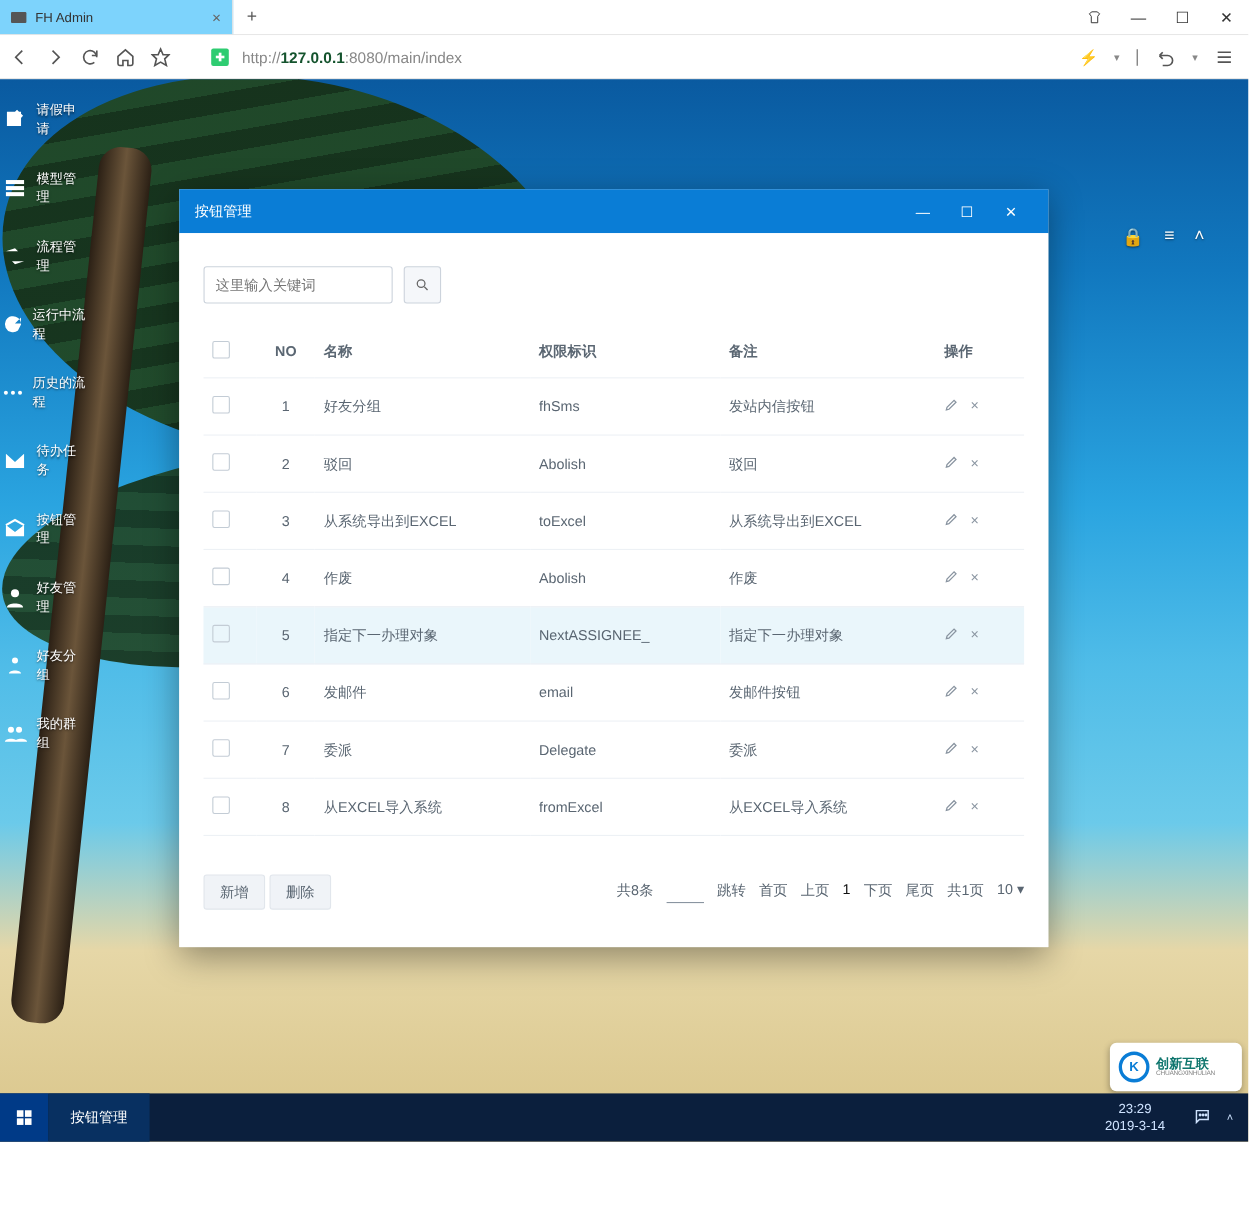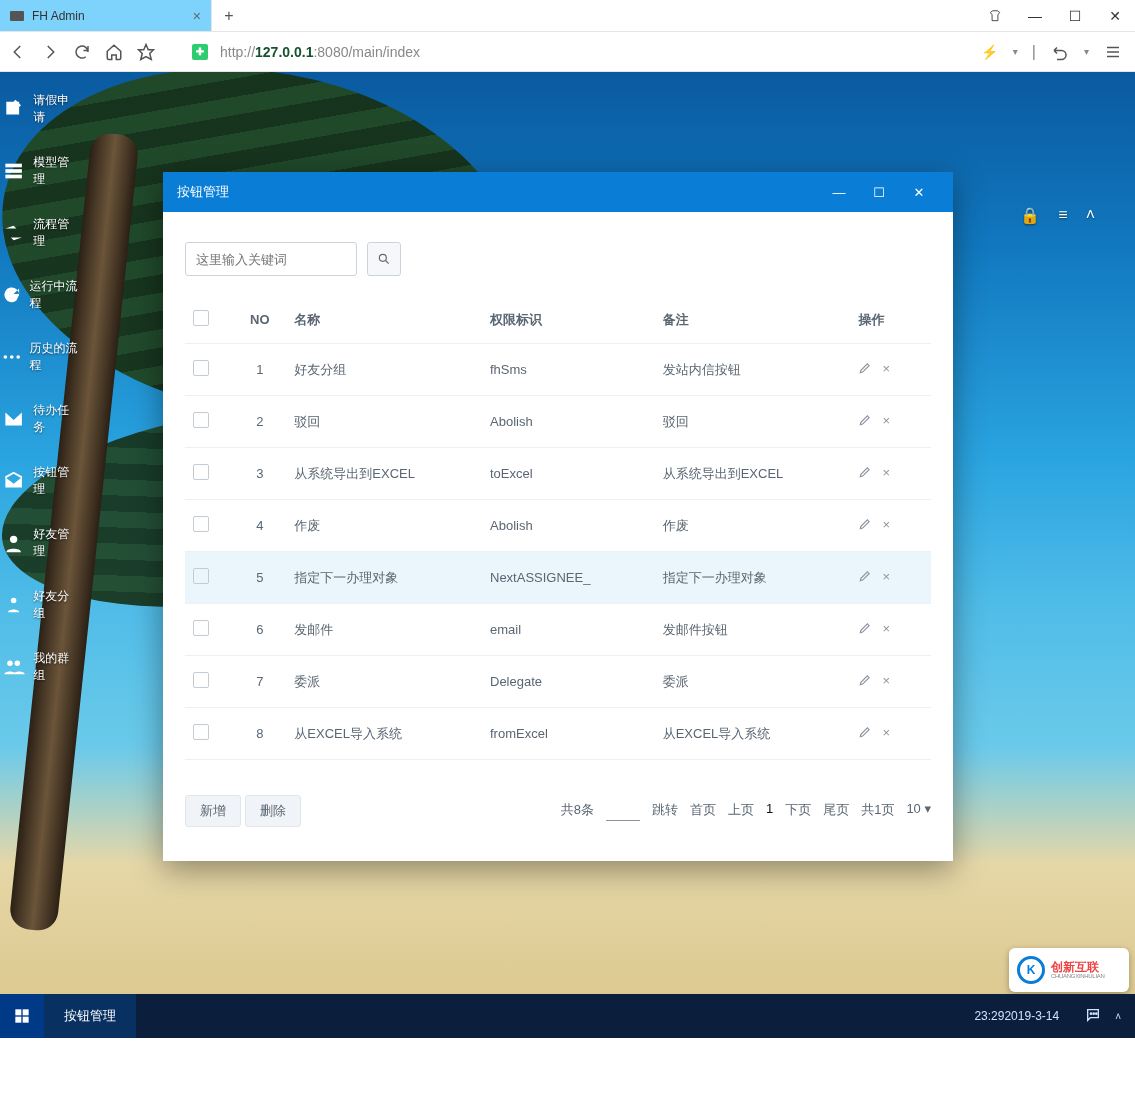--- a/index.html
+++ b/index.html
@@ -77,29 +77,29 @@
   .footer-row .pager{margin-left:auto;display:flex;align-items:flex-start;gap:12px;}
   .pager input{width:34px;height:20px;border:none;border-bottom:1px solid #8a95a1;text-align:center;}
   .pager .cur{color:#111;}
 
   
   .taskbar{position:absolute;left:0;right:0;bottom:0;height:44px;background:#0b1f3d;color:#cfe3ff;display:flex;align-items:stretch;font-size:12px;}
   .taskbar .start{width:44px;background:#003a87;display:flex;align-items:center;justify-content:center;}
   .taskbar .start svg{width:16px;height:16px;fill:#fff;}
   .taskbar .tasktab{padding:0 20px;display:flex;align-items:center;background:#083061;color:#fff;font-size:13px;}
   .taskbar .spacer{flex:1;}
-  .taskbar .clock{display:flex;flex-direction:row;align-items:center;justify-content:center;padding:0 12px;line-height:1.25;}
+  .taskbar .clock{display:flex;flex-direction:column;align-items:center;justify-content:center;padding:0 12px;line-height:1.25;}
   .taskbar .tray{display:flex;align-items:center;gap:14px;padding:0 14px;}
   .taskbar .tray svg{width:16px;height:16px;stroke:#cfe3ff;fill:none;stroke-width:2;}
   .taskbar .tray .up{font-size:10px;}
 
   
   .watermark{position:absolute;right:6px;bottom:46px;width:120px;height:44px;background:#fff;border-radius:6px;display:flex;align-items:center;gap:6px;padding:0 8px;box-shadow:0 2px 6px rgba(0,0,0,.3);}
   .watermark .logo{width:28px;height:28px;border:3px solid #0a7dd6;border-radius:50%;display:flex;align-items:center;justify-content:center;color:#0a7dd6;font-weight:700;font-size:12px;}
-  .watermark .txt{font-size:12px;color:#ef4444;font-weight:700;line-height:1;}
+  .watermark .txt{font-size:12px;color:#0f766e;font-weight:700;line-height:1;}
   .watermark .sub{font-size:6px;color:#888;letter-spacing:-0.3px;}
 </style>
 </head>
 <body>
 
 <div class="titlebar">
   <div class="tab">
     <span class="favicon"></span>
     <span>FH Admin</span>
     <span class="close">×</span>

